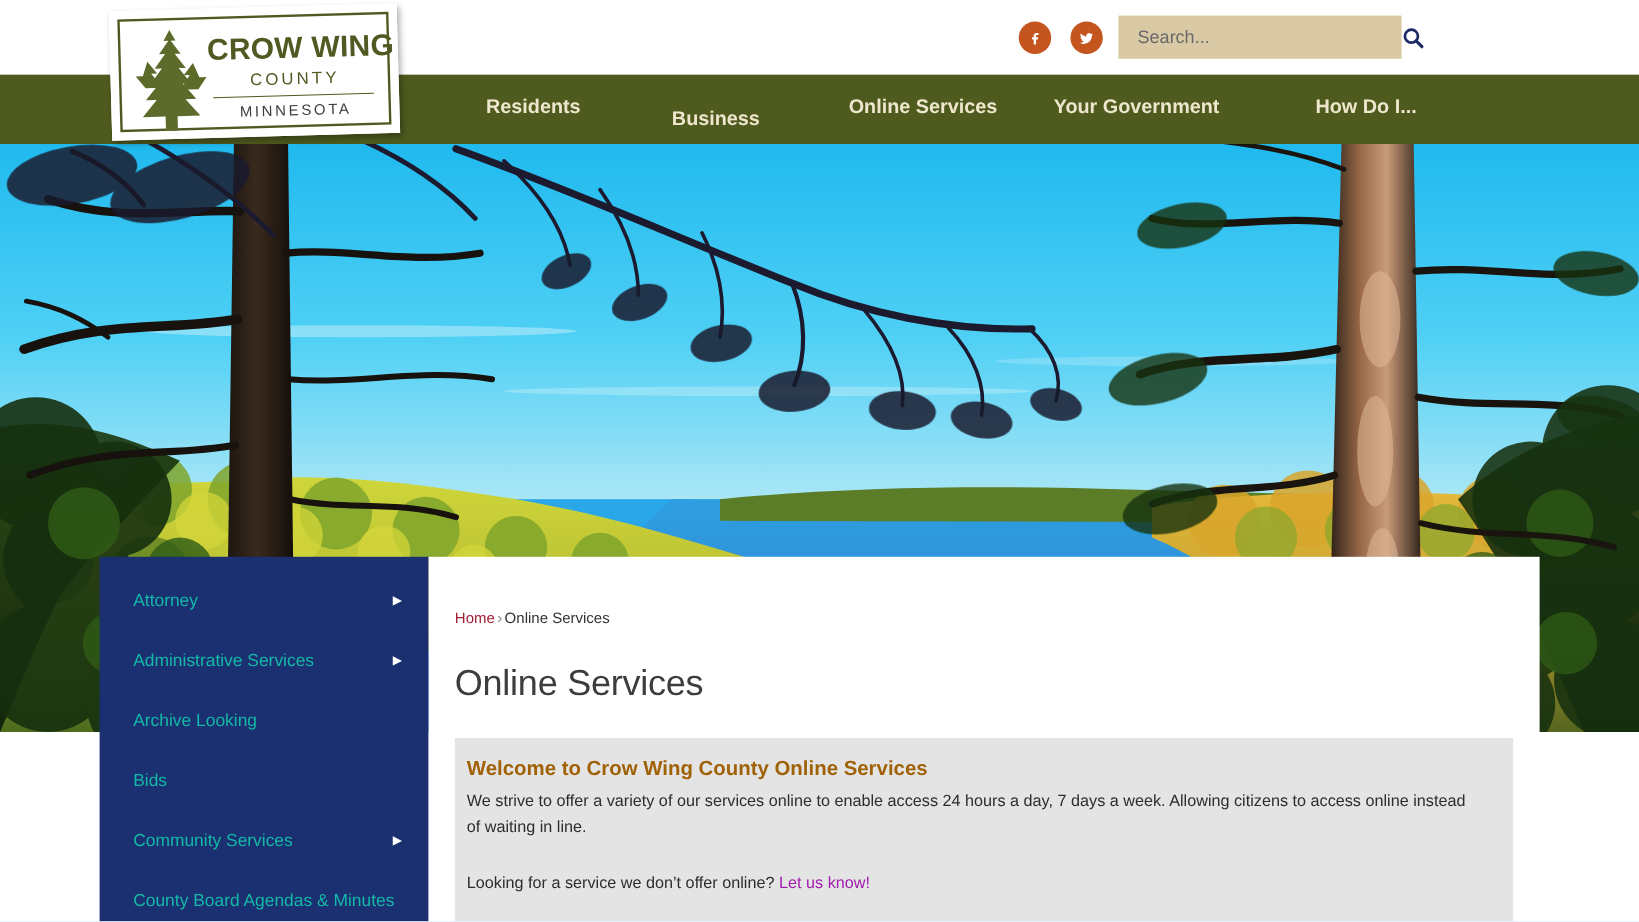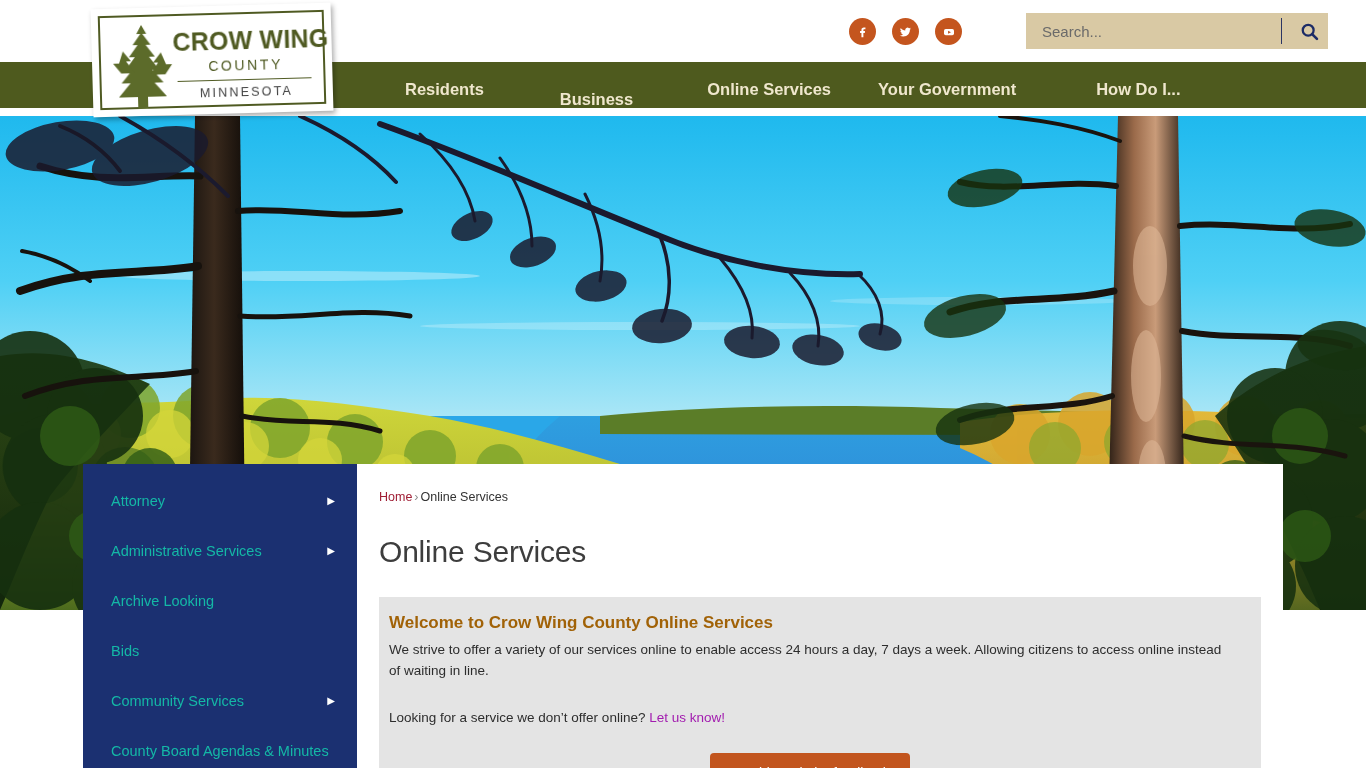--- a/index.html
+++ b/index.html
@@ -45,22 +45,22 @@
     display: flex;
     align-items: center;
     justify-content: center;
     cursor: pointer;
   }
   .social-btn svg { display: block; }
 
   .search-wrap {
     position: absolute;
     top: 13px;
-    left: 1026px;
-    width: 302px;
+    left: 932px;
+    width: 236px;
     height: 36px;
     background: #d9c9a4;
     display: flex;
     align-items: center;
   }
   .search-input {
     flex: 1;
     height: 34px;
     border: 0;
     outline: none;
@@ -152,21 +152,21 @@
     color: #3f3f3f;
     line-height: 1;
     padding-left: 3px;
   }
 
   
   .navbar {
     position: absolute;
     top: 62px; left: 0;
     width: 1366px;
-    height: 46px;
+    height: 58px;
     background: #4e5a1e;
     z-index: 25;
   }
   .navlinks {
     position: absolute;
     left: 336px;
     top: 0;
     right: 0;
     height: 54px;
     display: flex;
@@ -233,21 +233,21 @@
 
   
   .main-panel {
     position: absolute;
     top: 464px;
     left: 357px;
     width: 926px;
     height: 292px;
     background: #ffffff;
     z-index: 16;
-    padding: 20px 22px 0 22px;
+    padding: 38px 22px 0 22px;
   }
   .breadcrumb {
     font-size: 12.5px;
     color: #3a3a3a;
     margin: 6px 0 0 0;
     line-height: 1.2;
   }
   .crumb-link {
     color: #a01e35;
     text-decoration: none;

